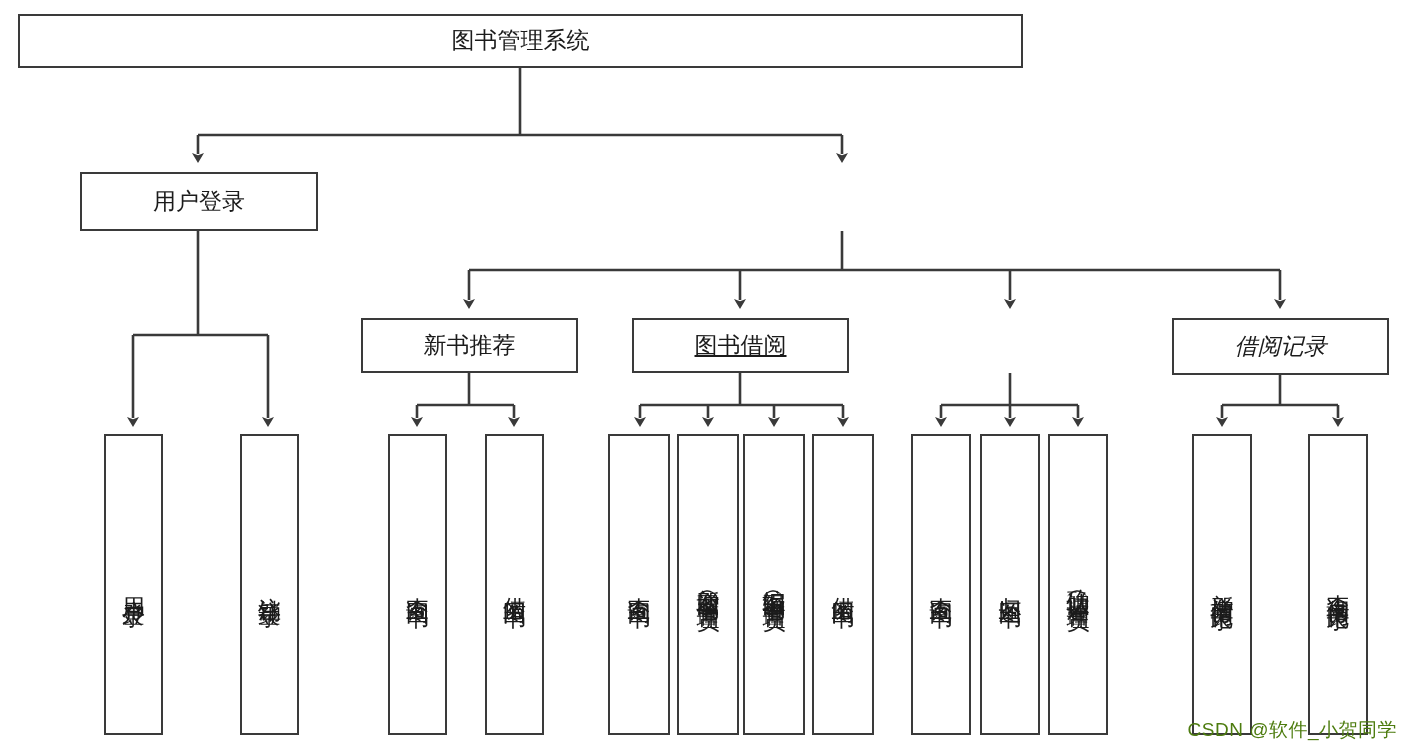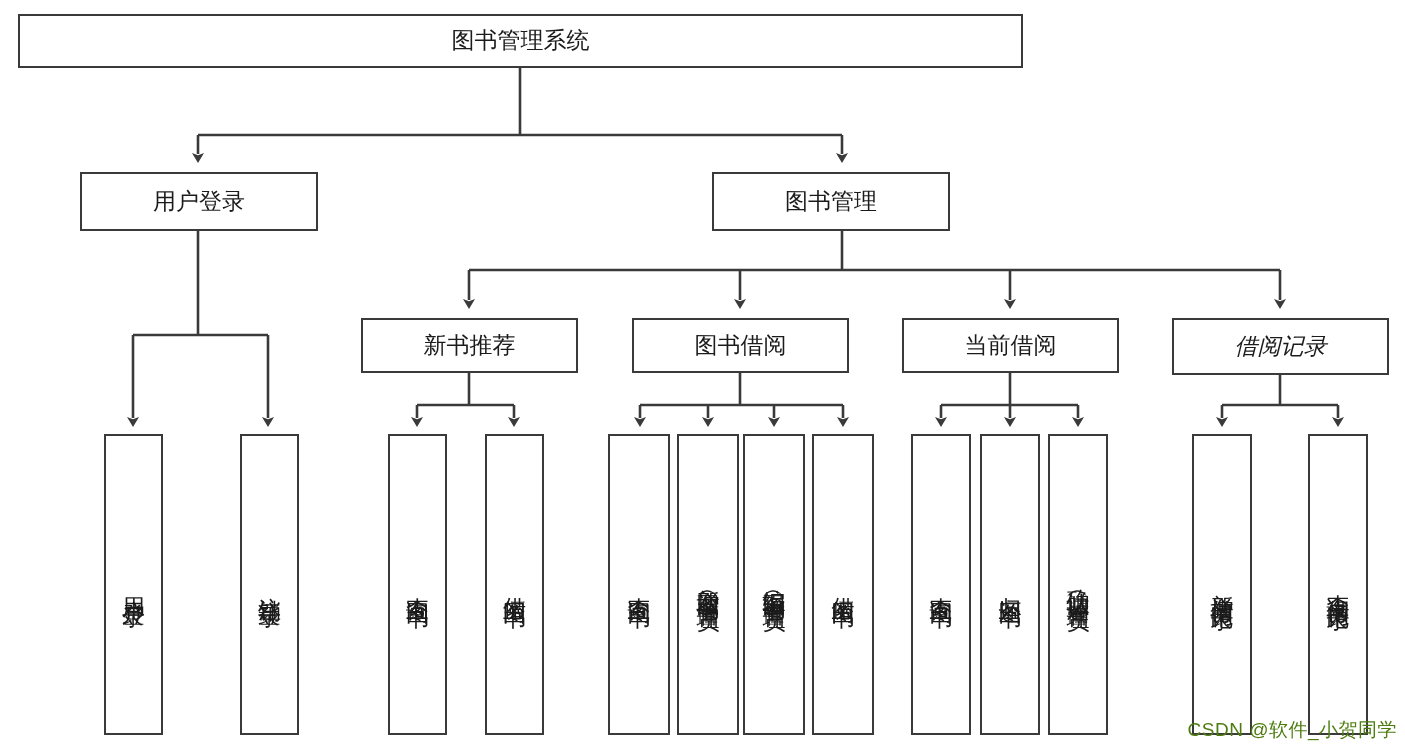--- a/index.html
+++ b/index.html
@@ -125,32 +125,26 @@
     </g>
   </svg>
 
   <div class="node root horiz" style="left:18px; top:14px; width:1005px; height:54px;">
     <span class="label">图书管理系统</span>
   </div>
 
   <div class="node horiz" style="left:80px; top:172px; width:238px; height:59px;">
     <span class="label">用户登录</span>
   </div>
-  <div class="node horiz" style="left:712px; top:172px; width:238px; height:59px;">
-    <span class="label">图书管理</span>
-  </div>
 
   <div class="node horiz" style="left:361px; top:318px; width:217px; height:55px;">
     <span class="label">新书推荐</span>
   </div>
-  <div class="node horiz" style="left:632px; top:318px; width:217px; height:55px;">
+  <div class="node horiz" style="left:632px; top:318px; width:217px; height:55px;text-decoration:underline;">
     <span class="label">图书借阅</span>
-  </div>
-  <div class="node horiz" style="left:902px; top:318px; width:217px; height:55px;">
-    <span class="label">当前借阅</span>
   </div>
   <div class="node horiz" style="left:1172px; top:318px; width:217px; height:57px;font-style:italic;">
     <span class="label">借阅记录</span>
   </div>
 
   <div class="node vert" style="left:104px; top:434px; width:59px; height:301px;">
     <span class="label">用户登录</span>
   </div>
   <div class="node vert" style="left:240px; top:434px; width:59px; height:301px;">
     <span class="label">注销登录</span>

